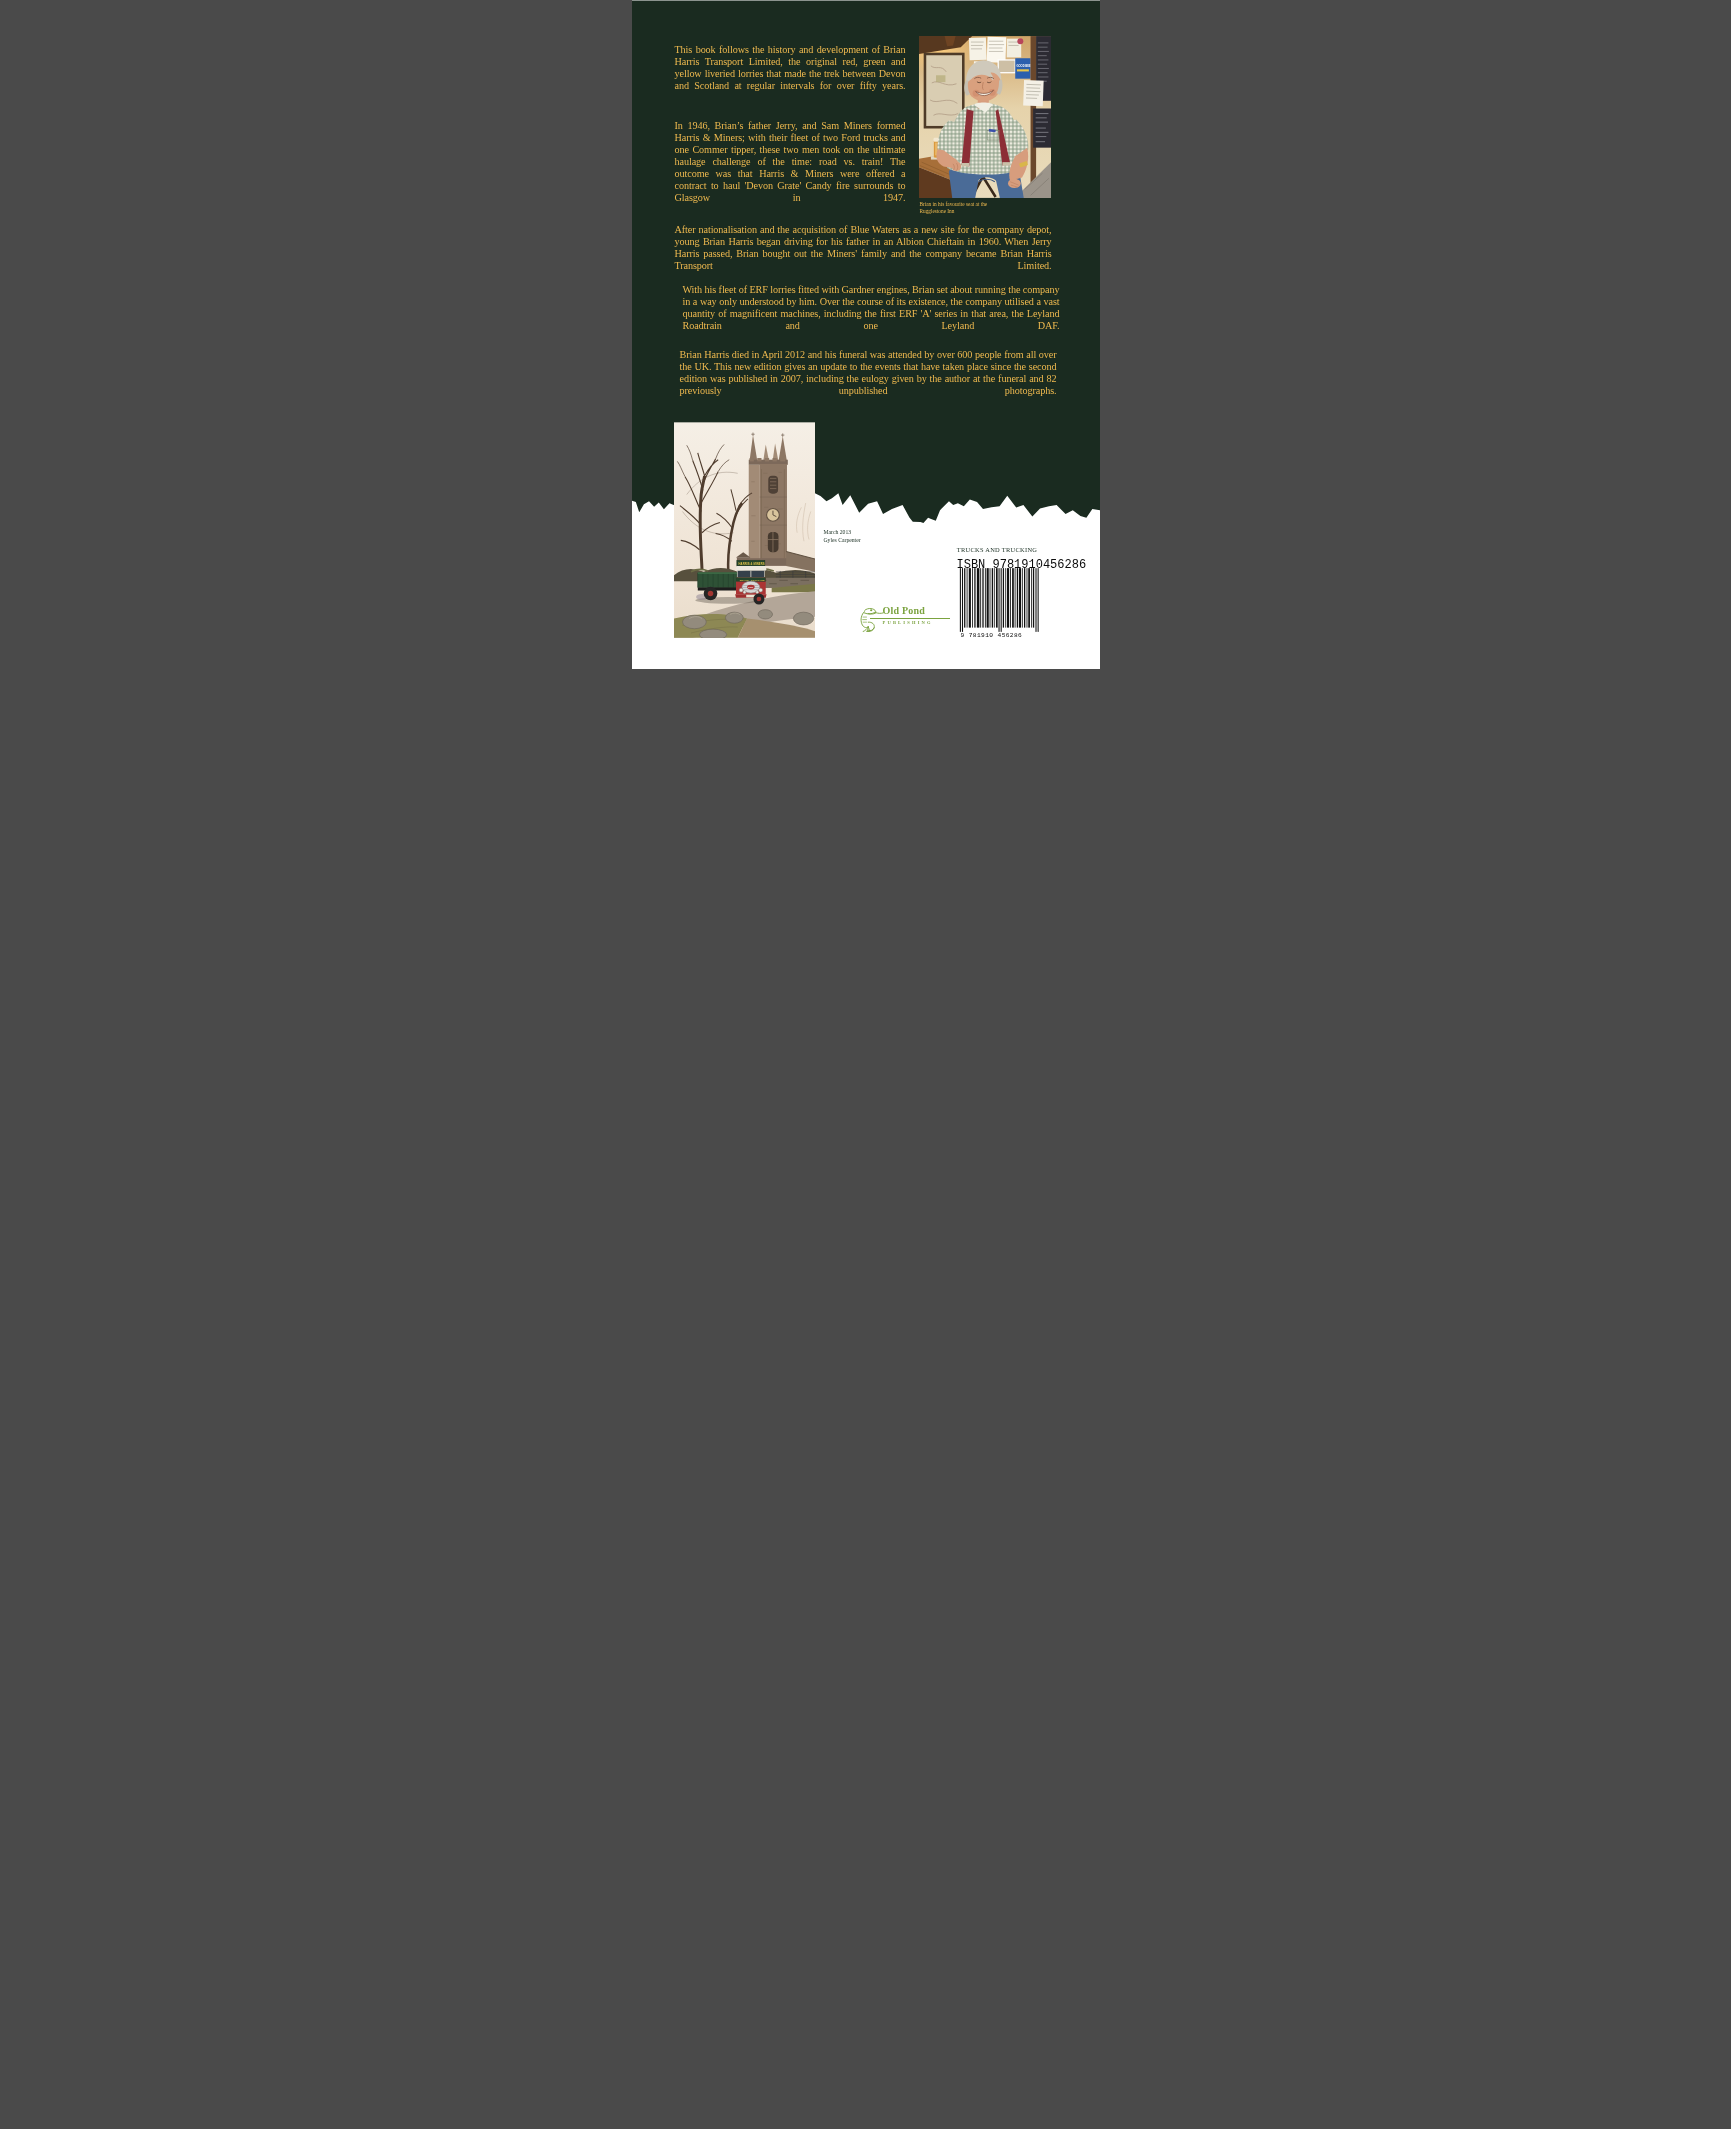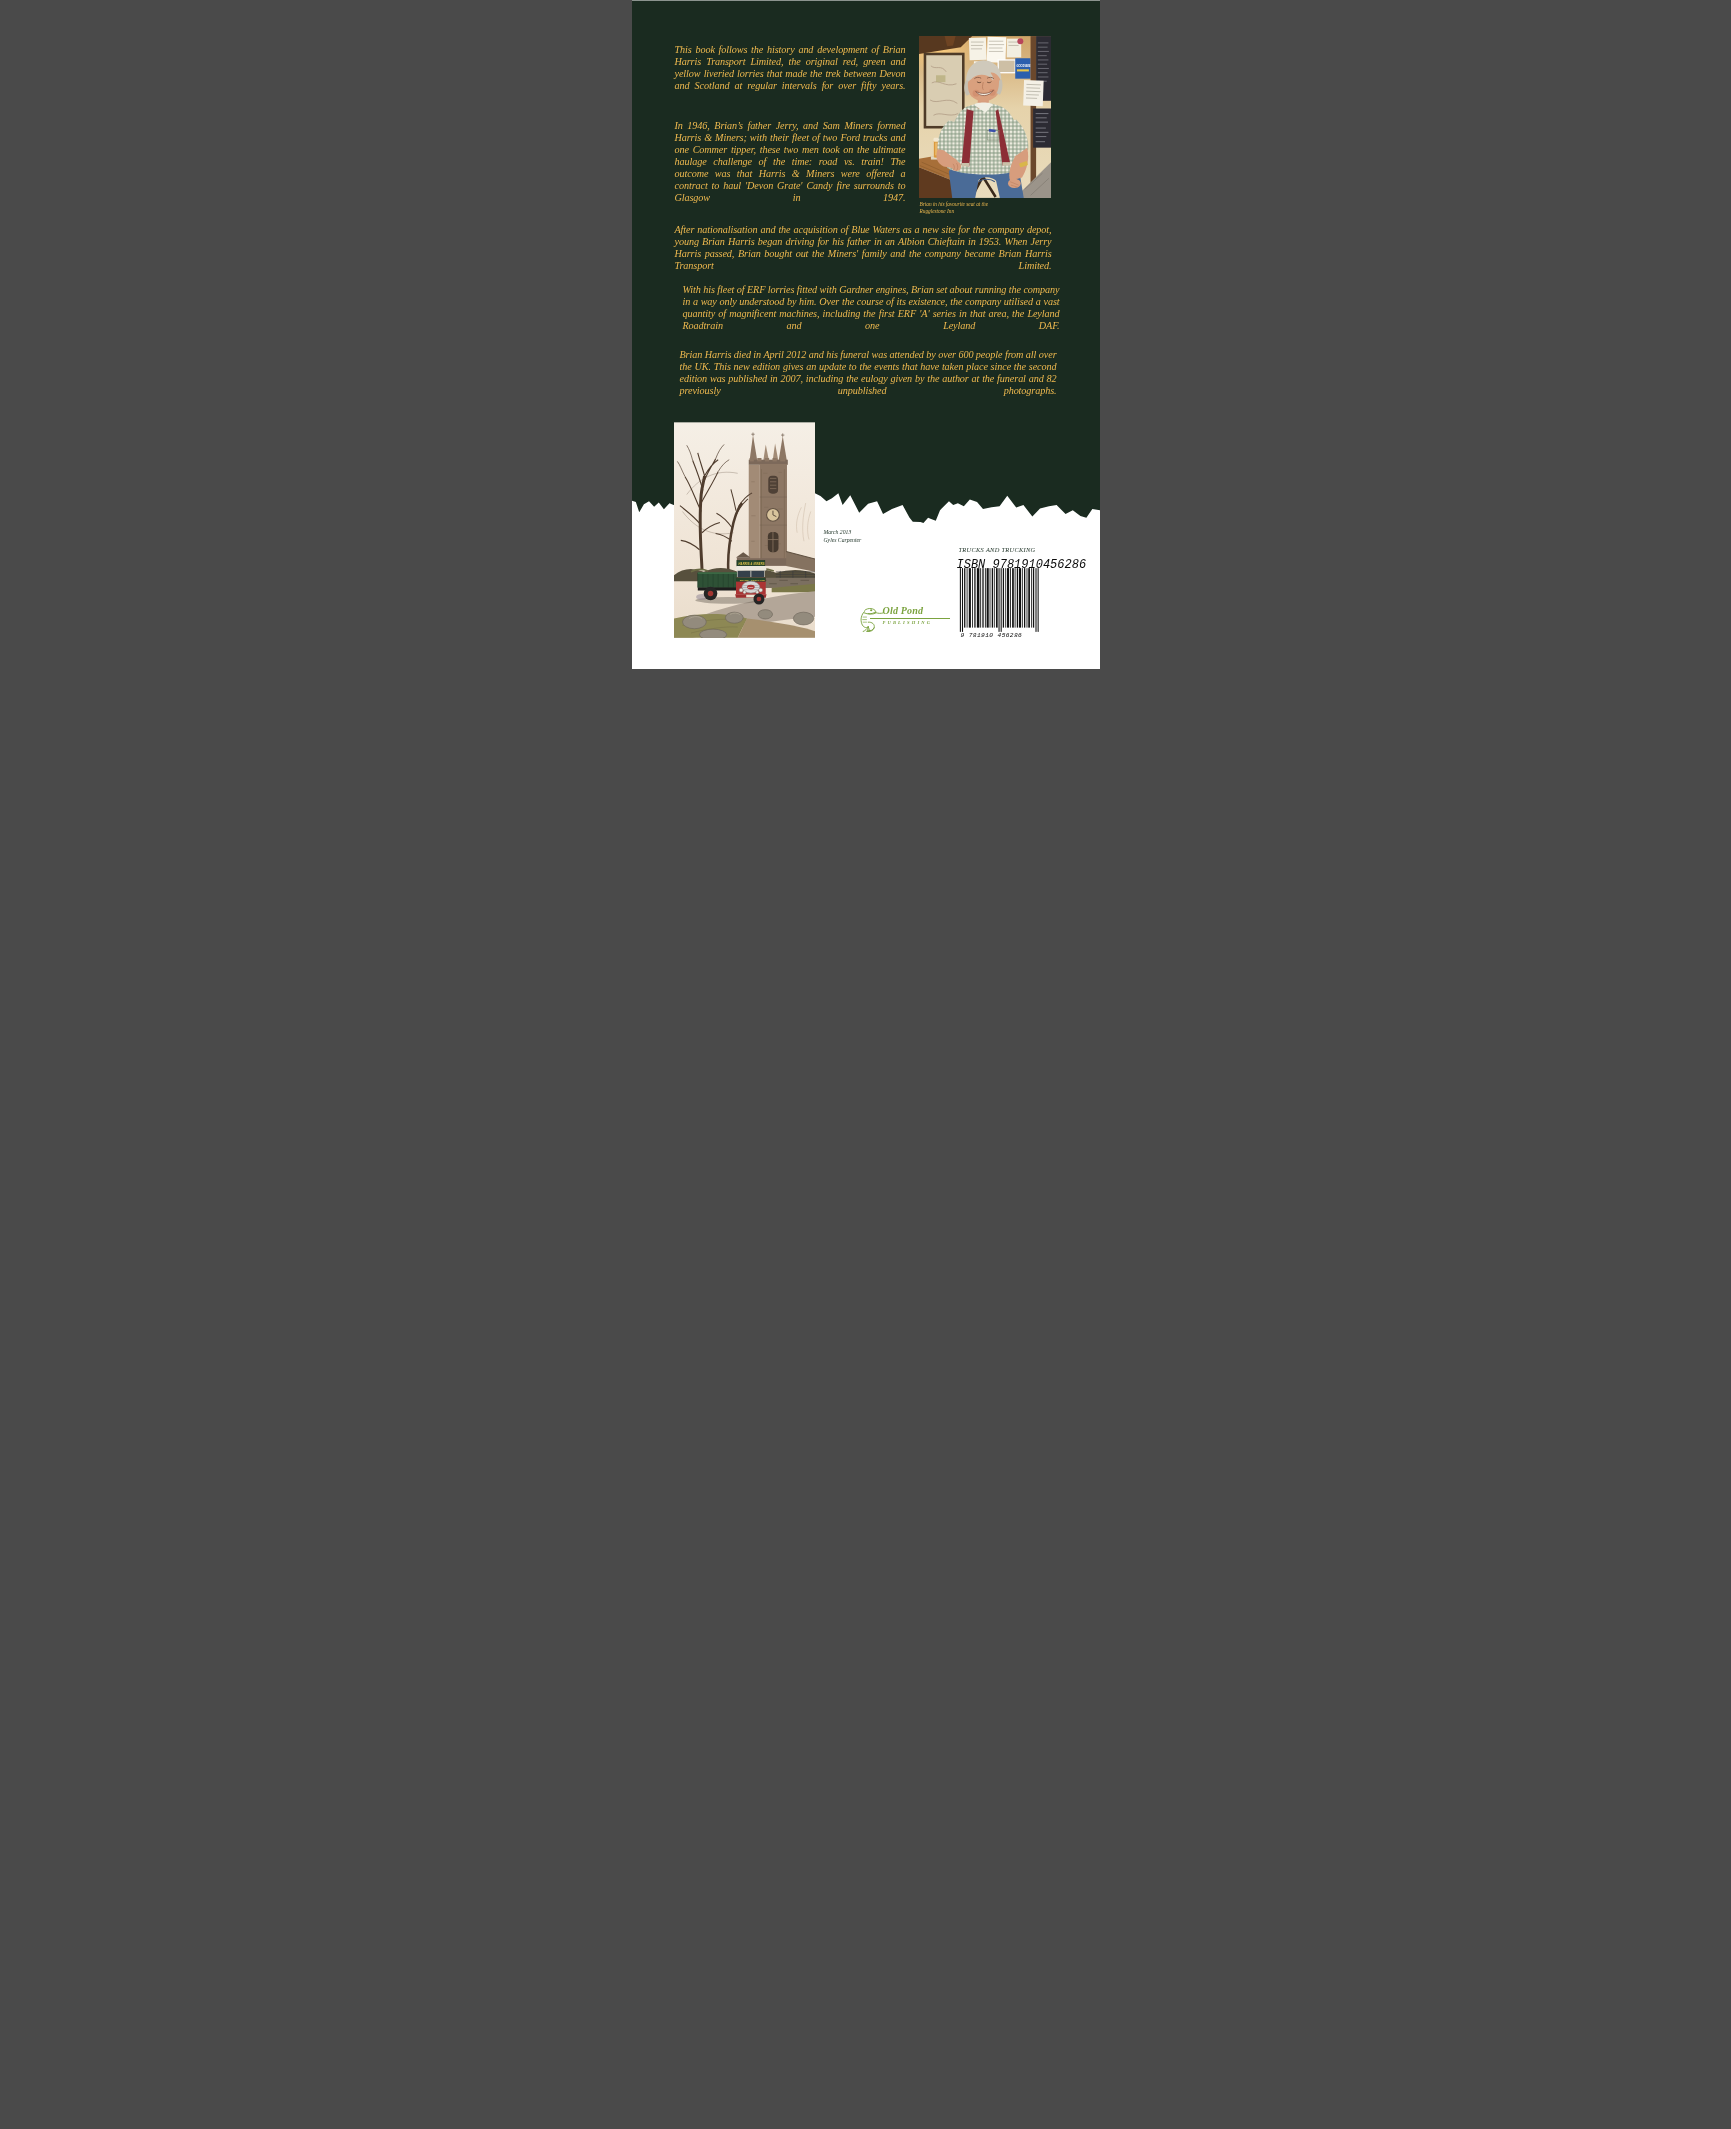--- a/index.html
+++ b/index.html
@@ -1,17 +1,17 @@
 <!DOCTYPE html>
 <html style="font-size:6.8px"><head>
 <meta charset="utf-8">
 <style>
   html,body{margin:0;padding:0;background:#4a4a4a;}
   .page{position:relative;width:468px;height:669px;margin:0 auto;background:#ffffff;overflow:hidden;
-        font-family:"Liberation Serif", serif;font-style:italic;}
+        font-family:"Liberation Serif", serif;}
   .green-bg{position:absolute;top:0;left:0;z-index:1;}
   .txt{position:absolute;z-index:3;color:#eeb94f;text-align:justify;font-size:10.2px;line-height:12px;letter-spacing:-0.1px;}
   .txt::after{content:"";display:inline-block;width:100%;}
   .photo{position:absolute;z-index:2;display:block;}
   .caption{position:absolute;z-index:3;color:#eeb94f;font-size:5.3px;line-height:7.2px;text-align:left;letter-spacing:0;}
   .credit{position:absolute;z-index:3;color:#22362a;font-size:5.7px;line-height:7.5px;z-index:4;}
   .category{position:absolute;z-index:4;color:#22362a;font-size:6.4px;letter-spacing:0.3px;text-align:center;}
   .isbn{position:absolute;z-index:4;color:#0c0c0c;font-family:"Liberation Mono", monospace;font-size:12px;letter-spacing:0px;white-space:nowrap;}
   .barcode-wrap{position:absolute;z-index:4;background:#ffffff;}
   .barcode-digits{position:absolute;z-index:5;color:#0c0c0c;font-family:"Liberation Mono", monospace;font-size:6.2px;letter-spacing:0.4px;white-space:nowrap;}
@@ -30,21 +30,21 @@
       L1082,1195 1068,1216 1054,1212 1036,1198 1019,1207 998,1186 980,1189 959,1194 941,1213 920,1186
       903,1192 882,1164 864,1189 845,1191 825,1195 811,1179 794,1173 780,1189 766,1182 755,1186
       745,1177 724,1198 714,1223 703,1219 696,1216 685,1228 678,1226 660,1225 652,1215 636,1186
       611,1195 590,1207 576,1177 555,1183 534,1204 513,1163 495,1186 485,1158 470,1170 457,1177
       443,1165 430,1158 380,1172 300,1178 200,1170 120,1180 98,1186 88,1182 75,1196 63,1180
       52,1190 40,1177 28,1184 17,1203 9,1179 0,1176 Z"></path>
   </svg>
 
   <div class="txt" style="left:43px;top:44px;width:231px;">This book follows the history and development of Brian Harris Transport Limited, the original red, green and yellow liveried lorries that made the trek between Devon and Scotland at regular intervals for over fifty years.</div>
   <div class="txt" style="left:43px;top:120px;width:231px;">In 1946, Brian’s father Jerry, and Sam Miners formed Harris &amp; Miners; with their fleet of two Ford trucks and one Commer tipper, these two men took on the ultimate haulage challenge of the time: road vs. train! The outcome was that Harris &amp; Miners were offered a contract to haul 'Devon Grate' Candy fire surrounds to Glasgow in 1947.</div>
-  <div class="txt" style="left:43px;top:224px;width:377px;">After nationalisation and the acquisition of Blue Waters as a new site for the company depot, young Brian Harris began driving for his father in an Albion Chieftain in 1953. When Jerry Harris passed, Brian bought out the Miners' family and the company became Brian Harris Transport Limited.</div>
+  <div class="txt" style="left:43px;top:224px;width:377px;">After nationalisation and the acquisition of Blue Waters as a new site for the company depot, young Brian Harris began driving for his father in an Albion Chieftain in 1960. When Jerry Harris passed, Brian bought out the Miners' family and the company became Brian Harris Transport Limited.</div>
   <div class="txt" style="left:51px;top:284px;width:377px;">With his fleet of ERF lorries fitted with Gardner engines, Brian set about running the company in a way only understood by him. Over the course of its existence, the company utilised a vast quantity of magnificent machines, including the first ERF 'A' series in that area, the Leyland Roadtrain and one Leyland DAF.</div>
   <div class="txt" style="left:48px;top:349px;width:377px;">Brian Harris died in April 2012 and his funeral was attended by over 600 people from all over the UK. This new edition gives an update to the events that have taken place since the second edition was published in 2007, including the eulogy given by the author at the funeral and 82 previously unpublished photographs.</div>
 
   <svg class="photo" style="left:287px;top:36px;" width="132" height="162" viewBox="0 0 310 380">
     <defs>
       <linearGradient id="wallg" x1="0" y1="0" x2="0" y2="1">
         <stop offset="0" stop-color="#cfa468"></stop>
           <stop offset="0.45" stop-color="#e6d3ab"></stop>
           <stop offset="1" stop-color="#e9dcbd"></stop>
       </linearGradient>

